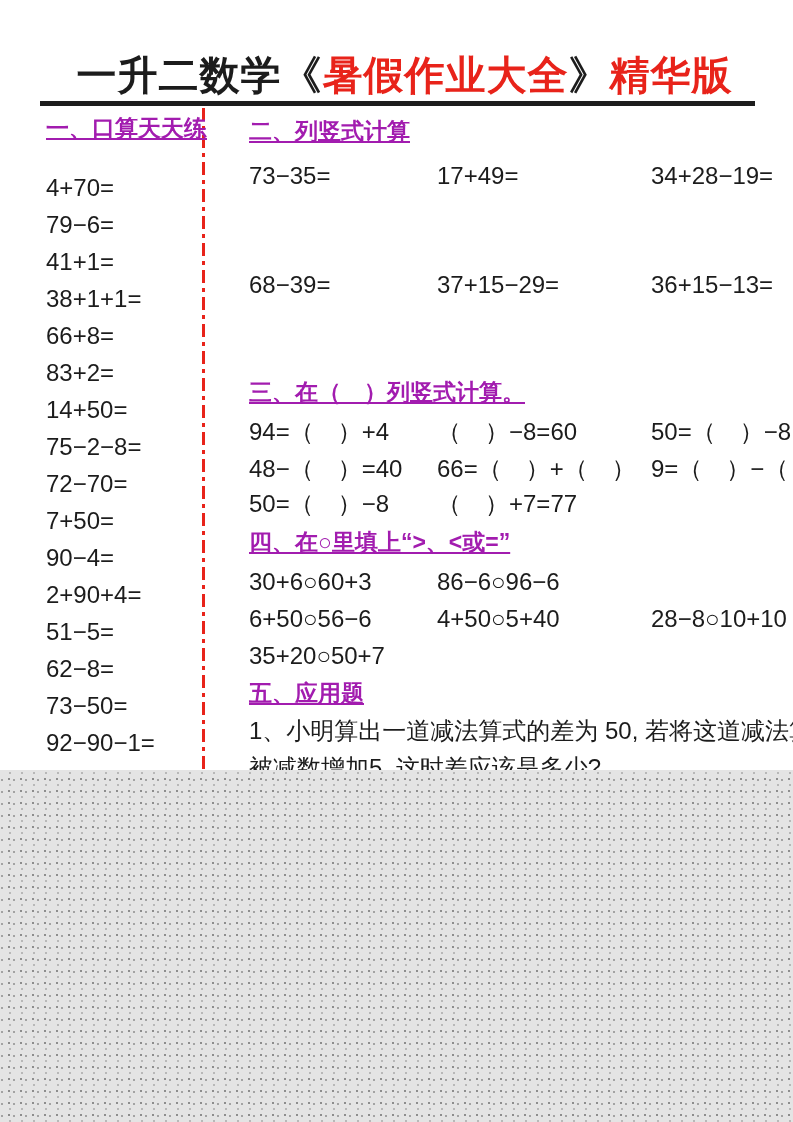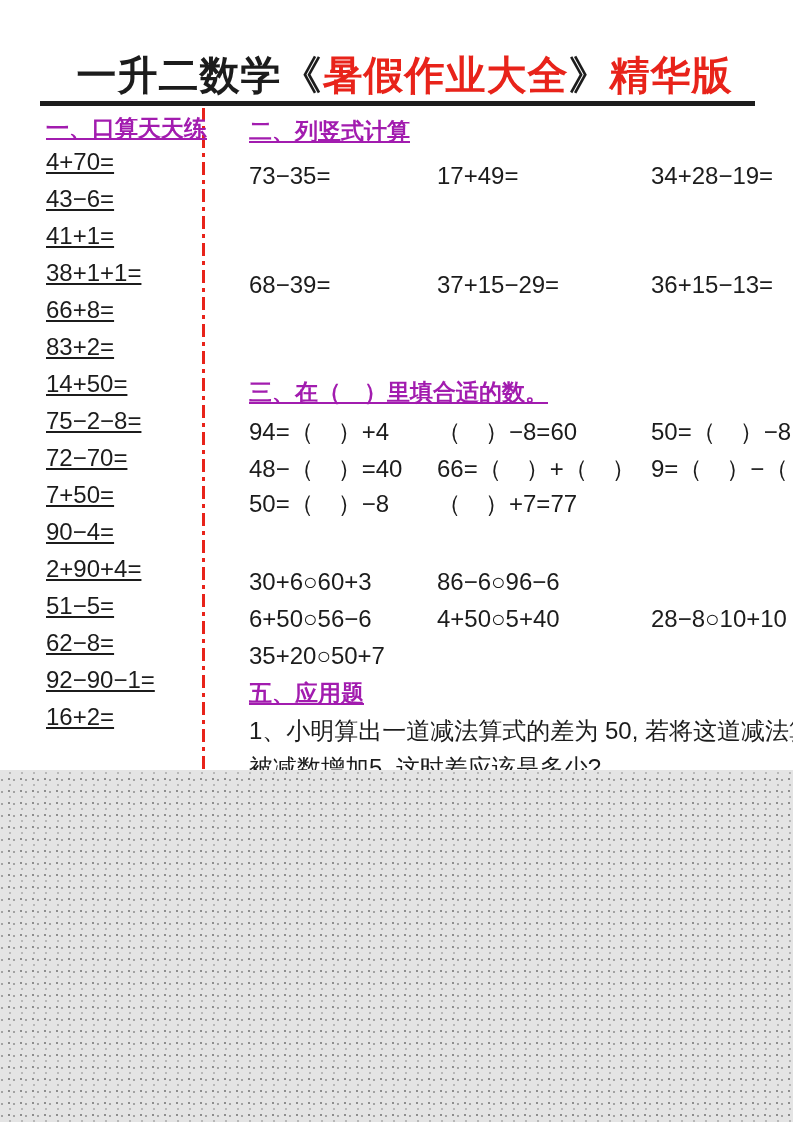--- a/index.html
+++ b/index.html
@@ -18,21 +18,21 @@
   .vdivider{
     position:absolute;left:202px;top:108px;width:3px;height:662px;
     background:repeating-linear-gradient(180deg,
       #e8231a 0 13px,transparent 13px 18px,
       #e8231a 18px 22px,transparent 22px 27px);
   }
   
   .sec-head{color:#a21caf;font-weight:bold;font-size:23px;white-space:nowrap;line-height:28px;text-decoration:underline;}
   
   .left-col{position:absolute;left:46px;top:114px;width:158px;}
-  .oral-list{margin-top:1px;text-decoration:underline;}
+  .oral-list{margin-top:27px;}
   .oral-item{font-size:24px;height:37px;line-height:37px;white-space:nowrap;}
   
   .right-col{position:absolute;left:212px;top:112px;width:578px;height:660px;}
   .abs{position:absolute;left:8px;right:0;margin-left:29px;}
   .prow{display:grid;grid-template-columns:178px 204px 1fr;font-size:24px;white-space:nowrap;line-height:30px;gap:10px;}
   .wline{font-size:24px;white-space:nowrap;line-height:30px;}
   
   .pattern{
     position:absolute;left:0;top:770px;width:100%;height:352px;
     background-color:#e4e4e4;
@@ -53,68 +53,70 @@
     <span>一升二数学《</span><span class="red">暑假作业大全</span><span>》</span><span class="red">精华版</span>
   </div>
 
   <div class="rule"></div>
   <div class="vdivider"></div>
 
   <div class="left-col">
     <div class="sec-head">一、口算天天练</div>
     <div class="oral-list">
       <div class="oral-item">4+70=</div>
-      <div class="oral-item">43−6=</div>
+      <div class="oral-item">79−6=</div>
       <div class="oral-item">41+1=</div>
       <div class="oral-item">38+1+1=</div>
       <div class="oral-item">66+8=</div>
       <div class="oral-item">83+2=</div>
       <div class="oral-item">14+50=</div>
       <div class="oral-item">75−2−8=</div>
       <div class="oral-item">72−70=</div>
       <div class="oral-item">7+50=</div>
       <div class="oral-item">90−4=</div>
       <div class="oral-item">2+90+4=</div>
       <div class="oral-item">51−5=</div>
       <div class="oral-item">62−8=</div>
+      <div class="oral-item">73−50=</div>
       <div class="oral-item">92−90−1=</div>
       <div class="oral-item">16+2=</div>
     </div>
   </div>
 
   <div class="right-col">
 
     <div class="sec-head abs" style="top:5px">二、列竖式计算</div>
     <div class="prow abs" style="top:49px">
       <span>73−35=</span>
       <span>17+49=</span>
       <span>34+28−19=</span>
     </div>
     <div class="prow abs" style="top:158px">
       <span>68−39=</span>
       <span>37+15−29=</span>
       <span>36+15−13=</span>
     </div>
 
-    <div class="sec-head abs" style="top:266px">三、在（　）里填合适的数。</div>
+    <div class="sec-head abs" style="top:266px">三、在（　）列竖式计算。</div>
     <div class="prow abs" style="top:305px">
       <span>94=（　）+4</span>
       <span>（　）−8=60</span>
       <span>50=（　）−8</span>
     </div>
     <div class="prow abs" style="top:342px">
       <span>48−（　）=40</span>
       <span>66=（　）+（　）</span>
       <span>9=（　）−（　）</span>
     </div>
     <div class="prow abs" style="top:377px">
       <span>50=（　）−8</span>
       <span>（　）+7=77</span>
     </div>
 
+    <div class="sec-head abs" style="top:416px">四、在○里填上“&gt;、&lt;或=”</div>
     <div class="prow abs" style="top:455px">
       <span>30+6○60+3</span>
       <span>86−6○96−6</span>
     </div>
     <div class="prow abs" style="top:492px">
       <span>6+50○56−6</span>
       <span>4+50○5+40</span>
       <span>28−8○10+10</span>
     </div>
     <div class="prow abs" style="top:529px">

